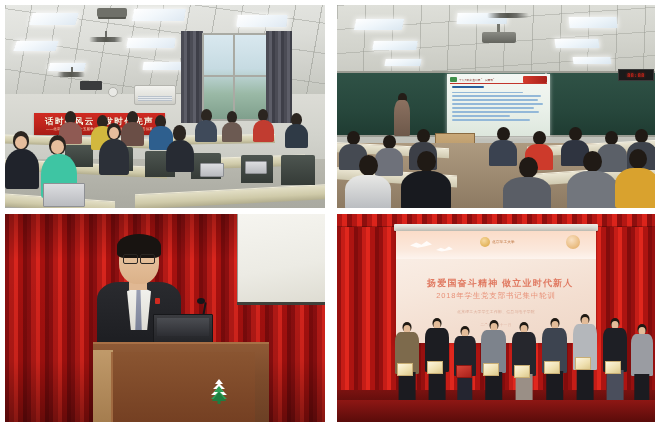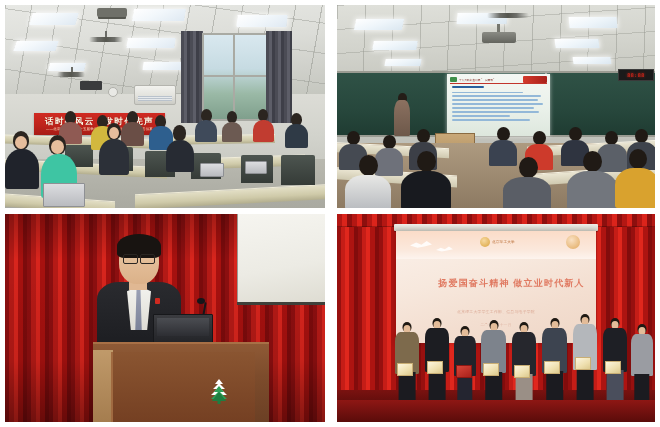--- a/index.html
+++ b/index.html
@@ -196,21 +196,21 @@
       background:linear-gradient(180deg,#fbdcc8 0%,#fbe9dd 70%,#fdf4ee 100%);}
   .br-dove{position:absolute;background:#ffffff;opacity:.85;
       clip-path:polygon(0% 55%,28% 30%,52% 48%,76% 16%,100% 46%,66% 62%,34% 72%);}
   .br-unilogo{position:absolute;left:84px;top:5px;width:50px;height:12px;
       display:flex;align-items:center;gap:2px;}
   .br-unimark{width:10px;height:10px;border-radius:50%;
       background:radial-gradient(circle at 40% 35%,#f7d9a0,#d9a23c);}
   .br-uniname{font-size:3.6px;color:#b4662c;white-space:nowrap;letter-spacing:.2px;}
   .br-partylogo{position:absolute;right:16px;top:4px;width:14px;height:14px;
       border-radius:50%;background:radial-gradient(circle at 40% 35%,#fae0c2,#e0a95e);}
-  .br-title1{position:absolute;left:0;right:0;top:46px;text-align:center;
+  .br-title1{position:absolute;left:0;right:0;top:46px;
       font-size:9px;color:#e07a62;letter-spacing:1.2px;font-weight:bold;white-space:nowrap;margin-left:31px;}
   .br-title2{position:absolute;left:0;right:0;top:60px;text-align:center;
       font-size:7.5px;color:#e89178;letter-spacing:.8px;white-space:nowrap;}
   .br-sub1{position:absolute;left:0;right:0;top:78px;text-align:center;
       font-size:3.8px;color:#dba894;letter-spacing:.3px;white-space:nowrap;}
   .br-sub2{position:absolute;left:0;right:0;top:92px;text-align:center;
       font-size:3.6px;color:#ddb3a1;letter-spacing:.3px;white-space:nowrap;}
   .br-stage{position:absolute;left:0;top:176px;width:100%;height:32px;
       background:linear-gradient(180deg,#7a1210 0%,#5e0d0b 45%,#3f0807 100%);}
   .br-stagefront{position:absolute;left:0;top:186px;width:100%;height:22px;
@@ -451,20 +451,21 @@
       <div class="br-slide-top"></div>
       <div class="br-dove" style="left:14px;top:8px;width:22px;height:12px;"></div>
       <div class="br-dove" style="left:40px;top:14px;width:17px;height:9px;"></div>
       <div class="br-unilogo">
         <span class="br-unimark"></span>
         <span class="br-uniname">北京理工大学</span>
       </div>
       <div class="br-partylogo"></div>
 
       <div class="br-title1">扬爱国奋斗精神  做立业时代新人</div>
+      <div class="br-title2">2018年学生党支部书记集中轮训</div>
       <div class="br-sub1">北京理工大学学生工作部、信息与电子学院</div>
       <div class="br-sub2">二〇一八年十一月</div>
     </div>
 
     <div class="br-stage"></div>
     <div class="br-stagefront"></div>
 
     <div class="br-p" style="left:58px;width:24px;height:78px;">
       <span class="h"></span>
       <span class="f"></span>

